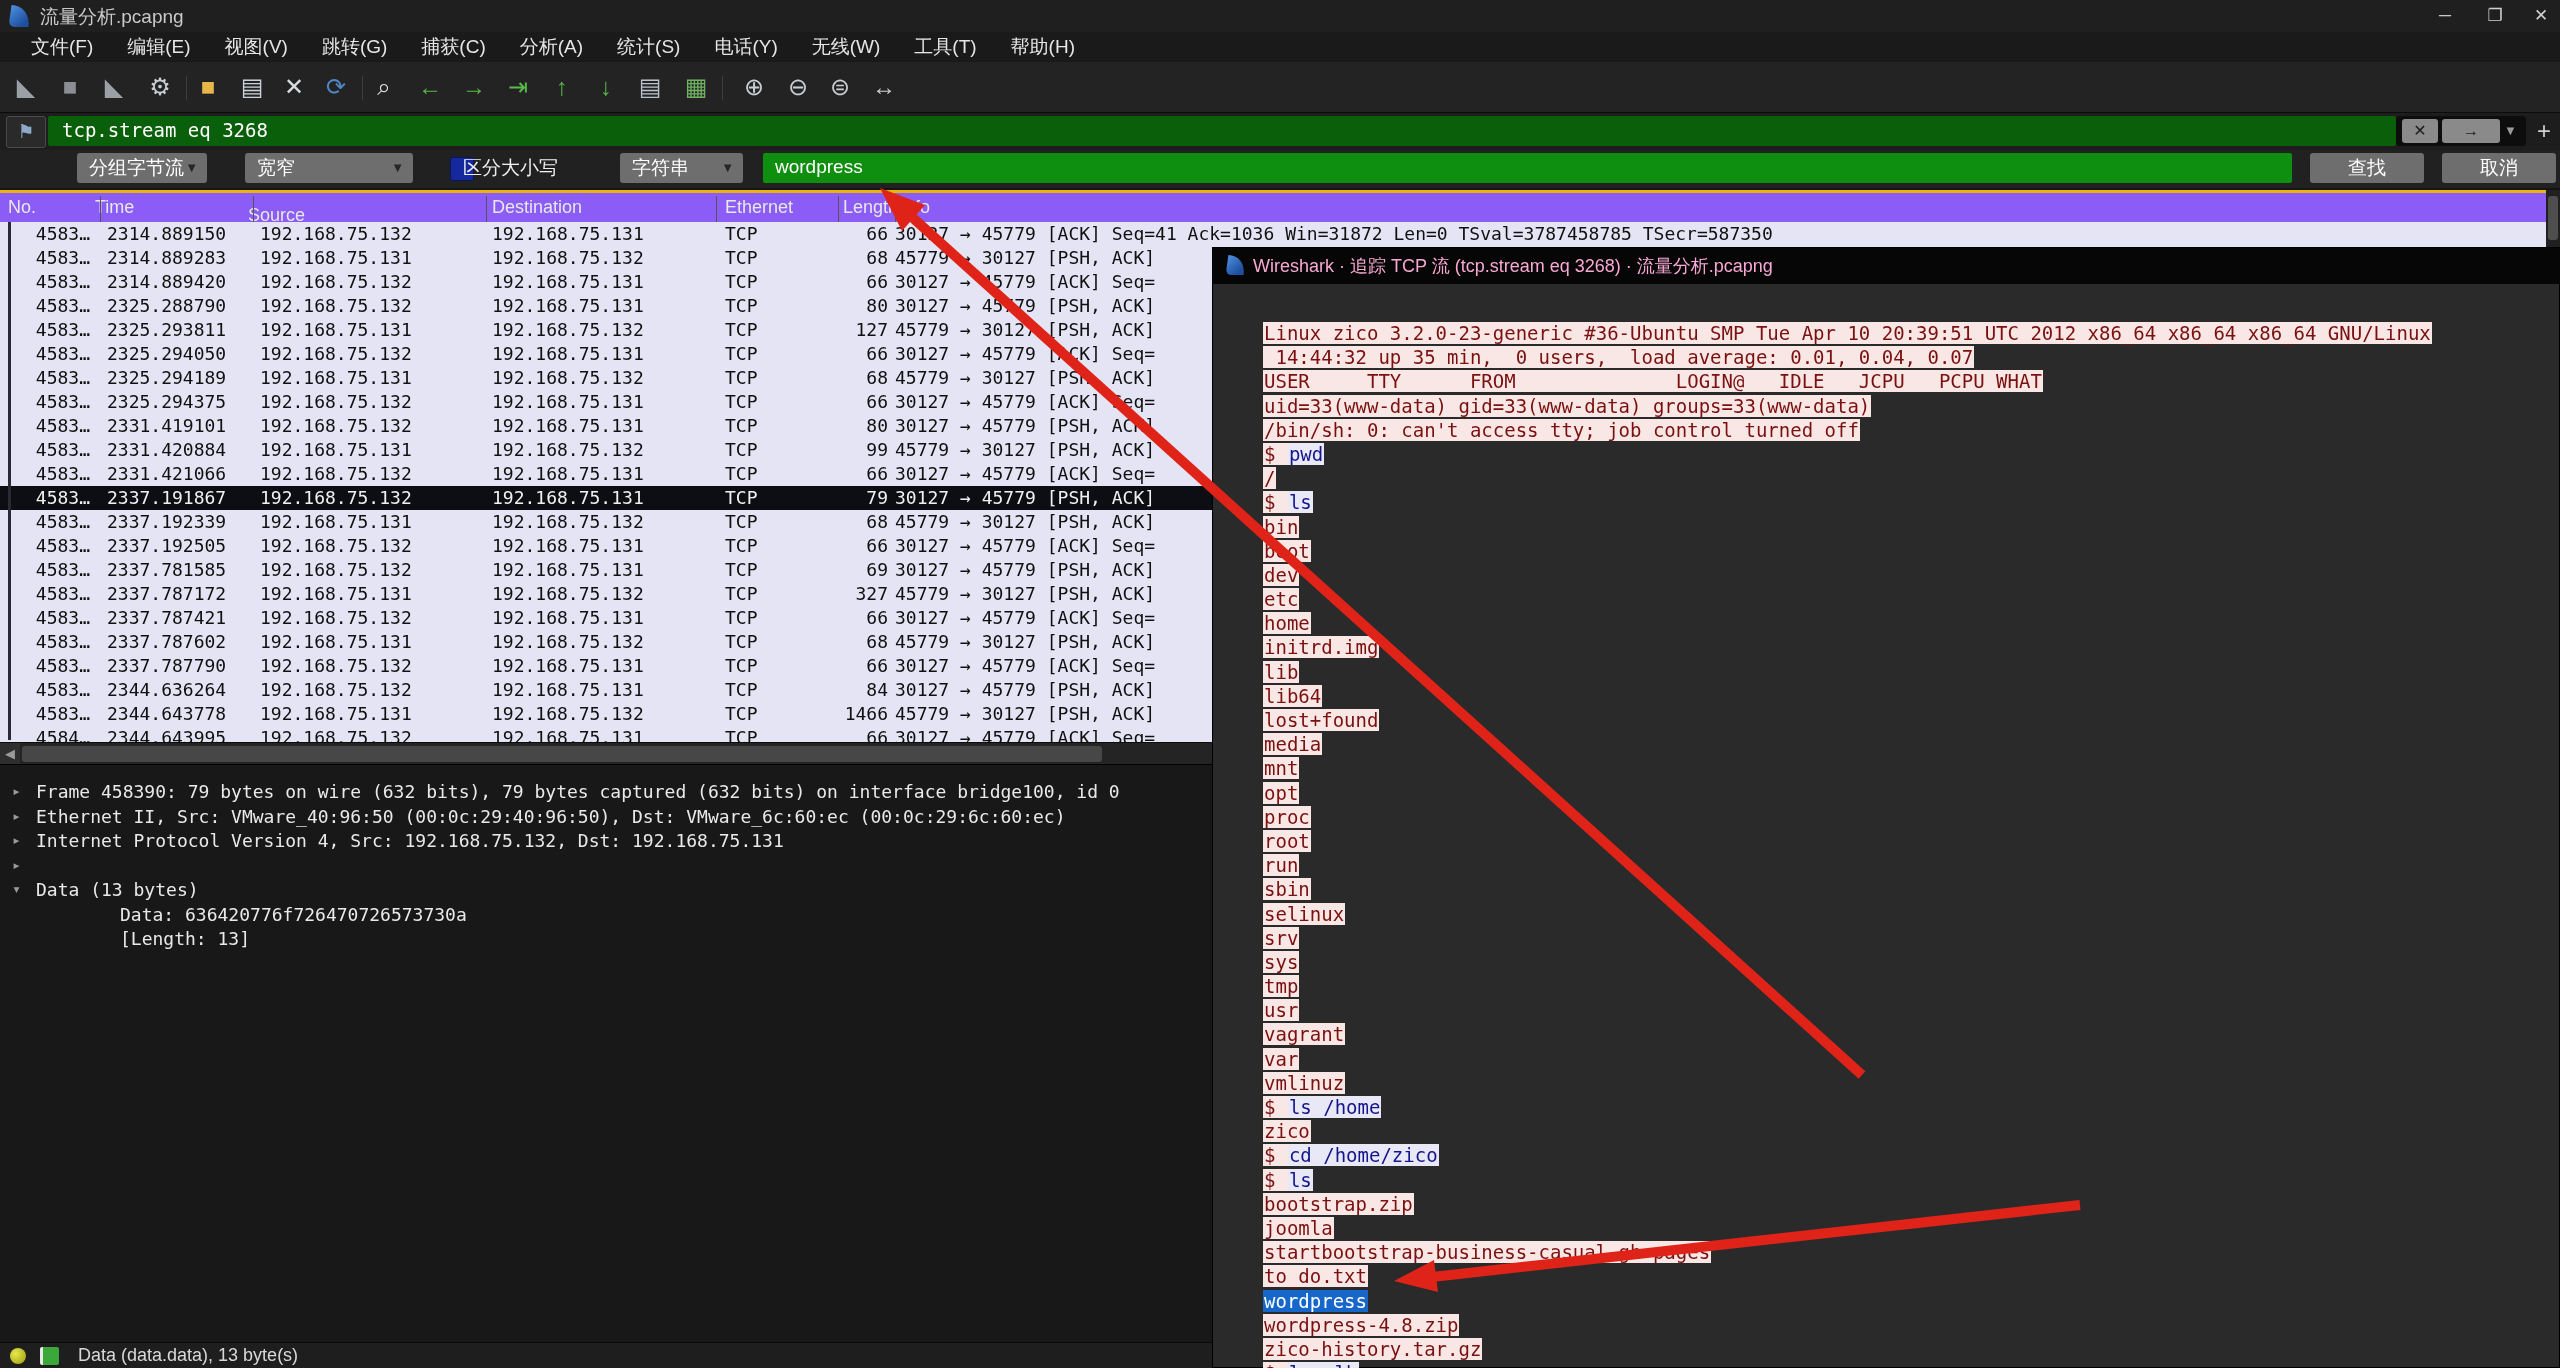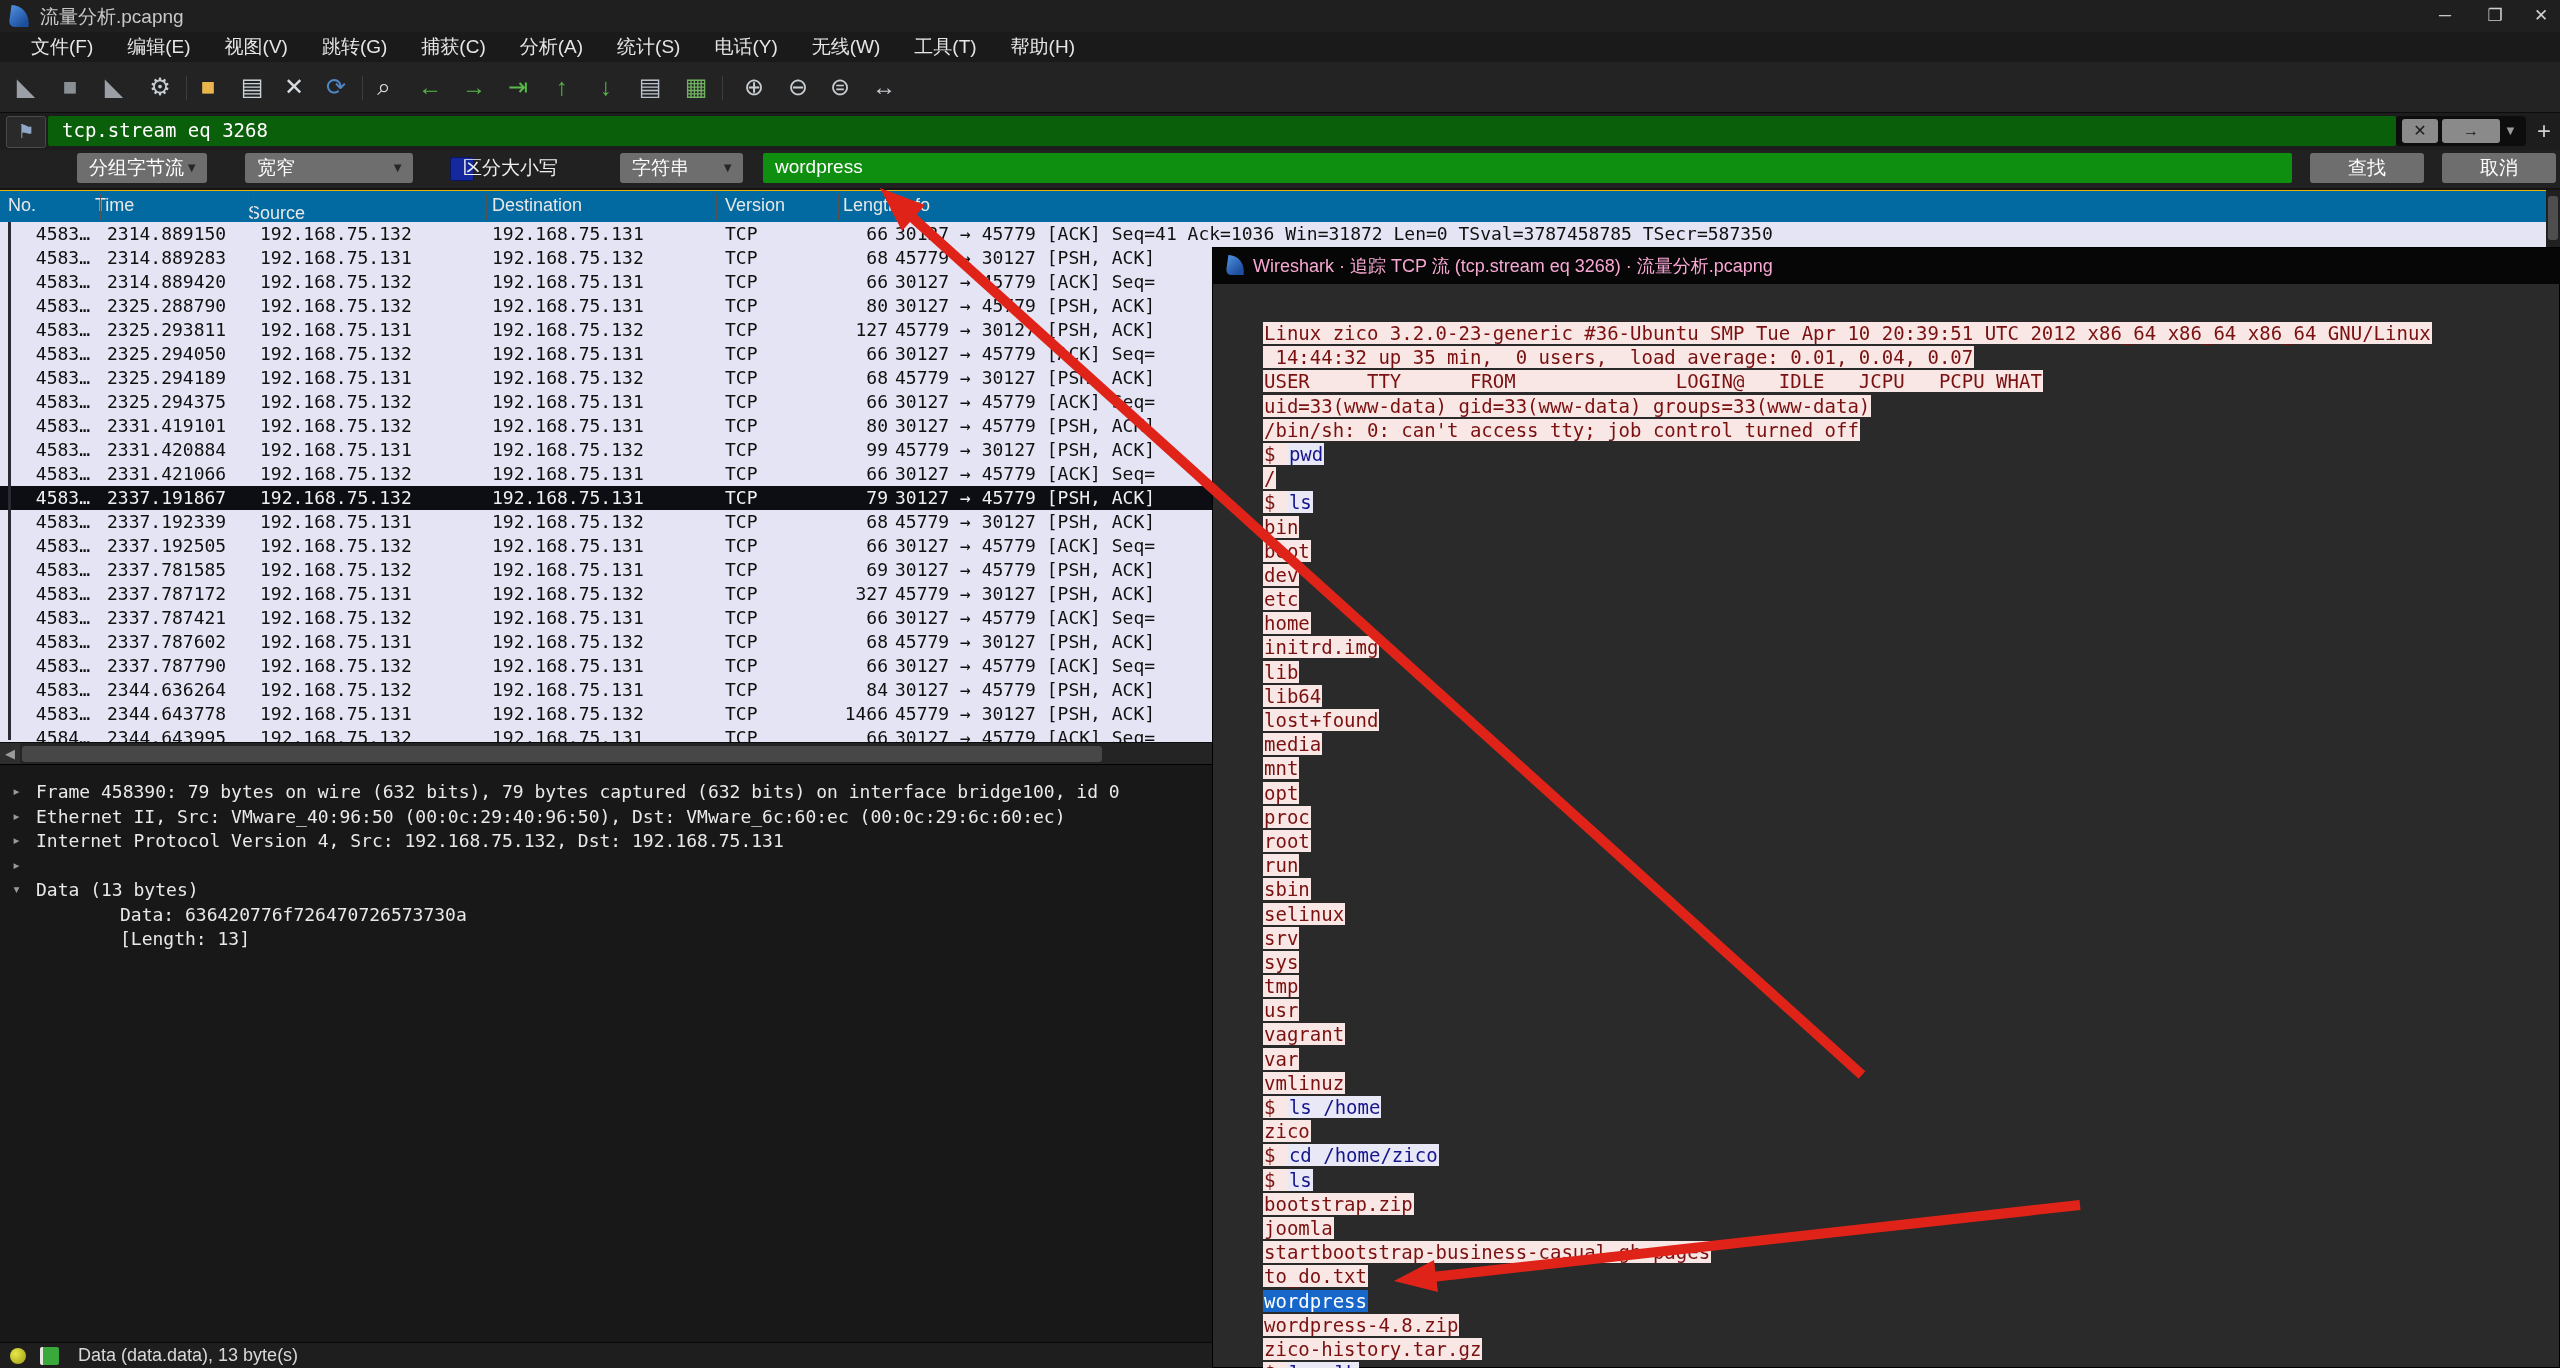--- a/index.html
+++ b/index.html
@@ -48,22 +48,22 @@
   .dd-caret{position:absolute;right:9px;top:0;color:#262626;font-size:13px;}
   #find-checkbox{left:450px;top:7px;width:22px;height:22px;background:#16289d;
     border:1px solid #0a1560;border-radius:2px;}
   #find-case-label{left:463px;top:5px;font-size:19px;color:#efefef;}
   #find-field{left:763px;top:3px;width:1529px;height:30px;background:#0f8f0f;
     border-radius:2px;}
   #find-query{left:12px;top:3px;font-size:19px;color:#ffffff;}
   .find-btn{top:3px;width:114px;height:30px;background:#6e6e6e;border-radius:3px;
     color:#ffffff;font-size:19px;text-align:center;line-height:30px;}
   
-  #pkt-header{left:0;top:190px;width:2560px;height:32px;background:#0369a1;
-    border-top:1px solid #eab308;border-bottom:1px solid #0e0e0e;}
+  #pkt-header{left:0;top:190px;width:2560px;height:32px;background:#8b5cf6;
+    border-top:3px solid #eab308;border-bottom:1px solid #0e0e0e;}
   .hcell{top:4px;font-size:18px;color:#e8e8e8;}
   .hsep{top:3px;width:1px;height:26px;background:#555;}
   #pkt-rows{left:0;top:222px;width:2560px;height:520px;overflow:hidden;
     background:#16161c;}
   .prow{position:absolute;left:0;width:2560px;height:24px;background:#e4e4f4;
     font-family:"DejaVu Sans Mono",monospace;font-size:18px;color:#101010;}
   .prow.sel{background:#0d0e14;color:#f0f0f0;}
   .prow span{position:absolute;top:1px;white-space:pre;}
   .c-no{left:0;width:90px;text-align:right;}
   .c-time{left:107px;}
@@ -202,21 +202,21 @@
   </div>
   <div class="abs find-btn" style="left:2310px">查找</div>
   <div class="abs find-btn" style="left:2442px">取消</div>
 </div>
 
 <div class="abs" id="pkt-header">
     <div class="abs hcell" style="left: 8px;">No.</div>
     <div class="abs hcell" style="left: 95px;">Time</div>
     <div class="abs hcell" style="left: 248px; margin-top: 8px;">Source</div>
     <div class="abs hcell" style="left: 492px;">Destination</div>
-    <div class="abs hcell" style="left: 725px;">Version</div>
+    <div class="abs hcell" style="left: 725px;">Ethernet</div>
     <div class="abs hcell" style="left: 843px;">Lengtl</div>
     <div class="abs hcell" style="left: 900px;">Info</div>
     <div class="abs hsep" style="left: 100px;"></div>
     <div class="abs hsep" style="left: 253px;"></div>
     <div class="abs hsep" style="left: 486px;"></div>
     <div class="abs hsep" style="left: 716px;"></div>
     <div class="abs hsep" style="left: 838px;"></div>
     <div class="abs hsep" style="left: 895px;"></div>
   </div>
 <div class="abs" id="pkt-rows">

